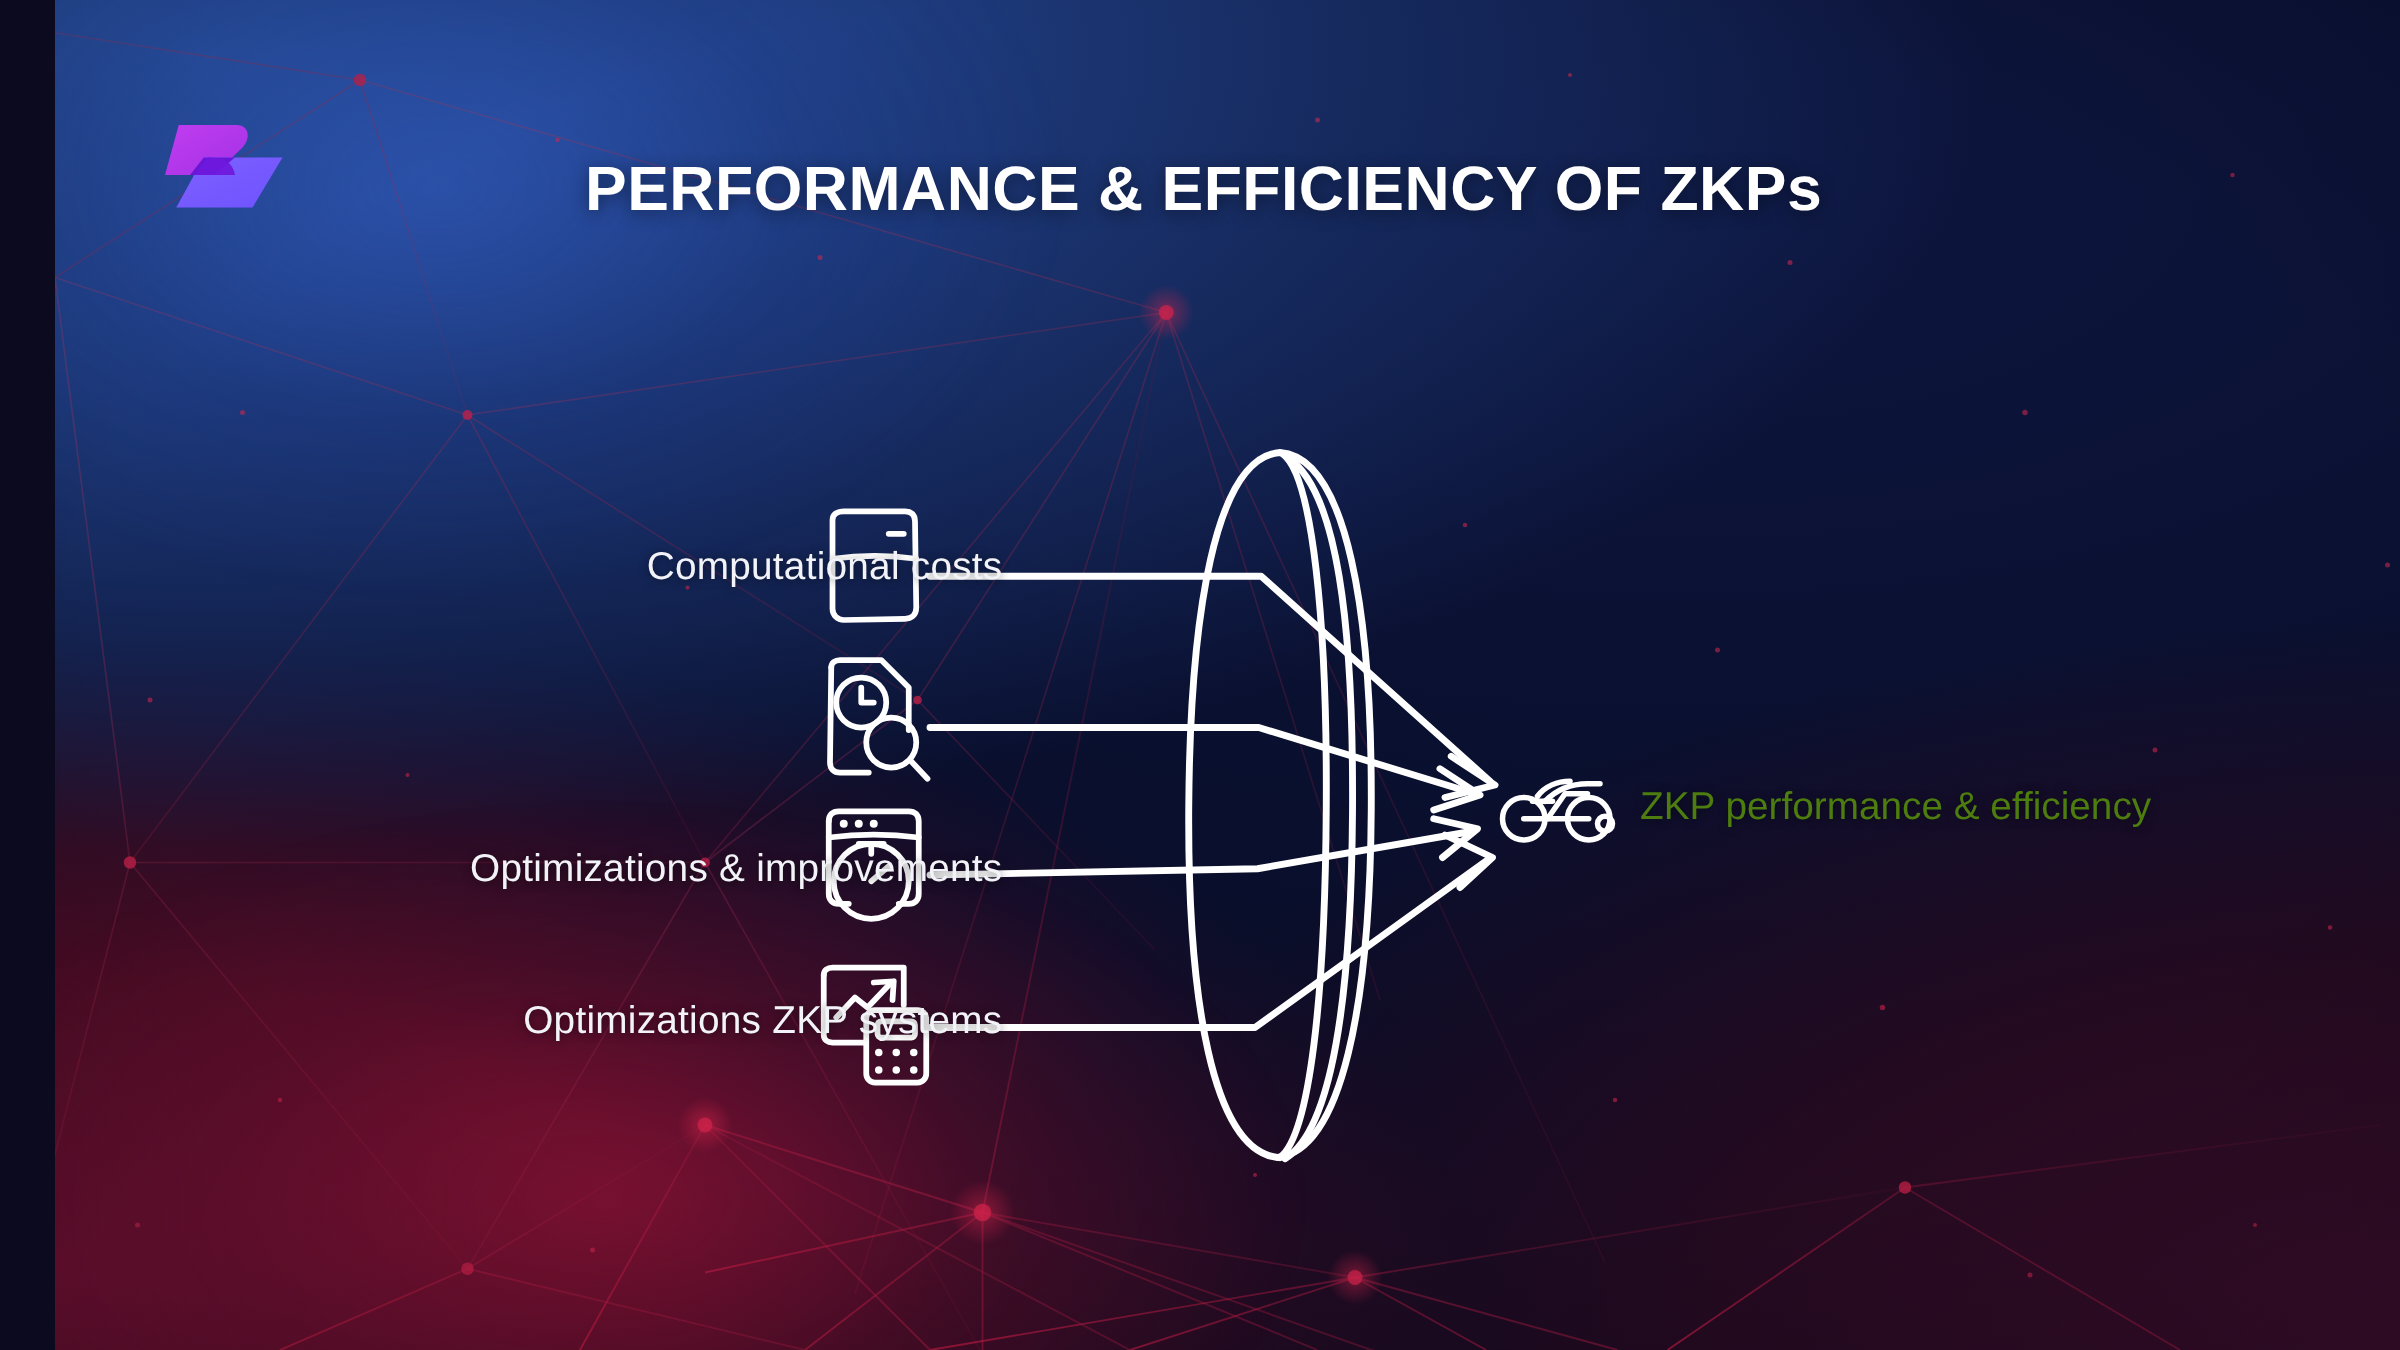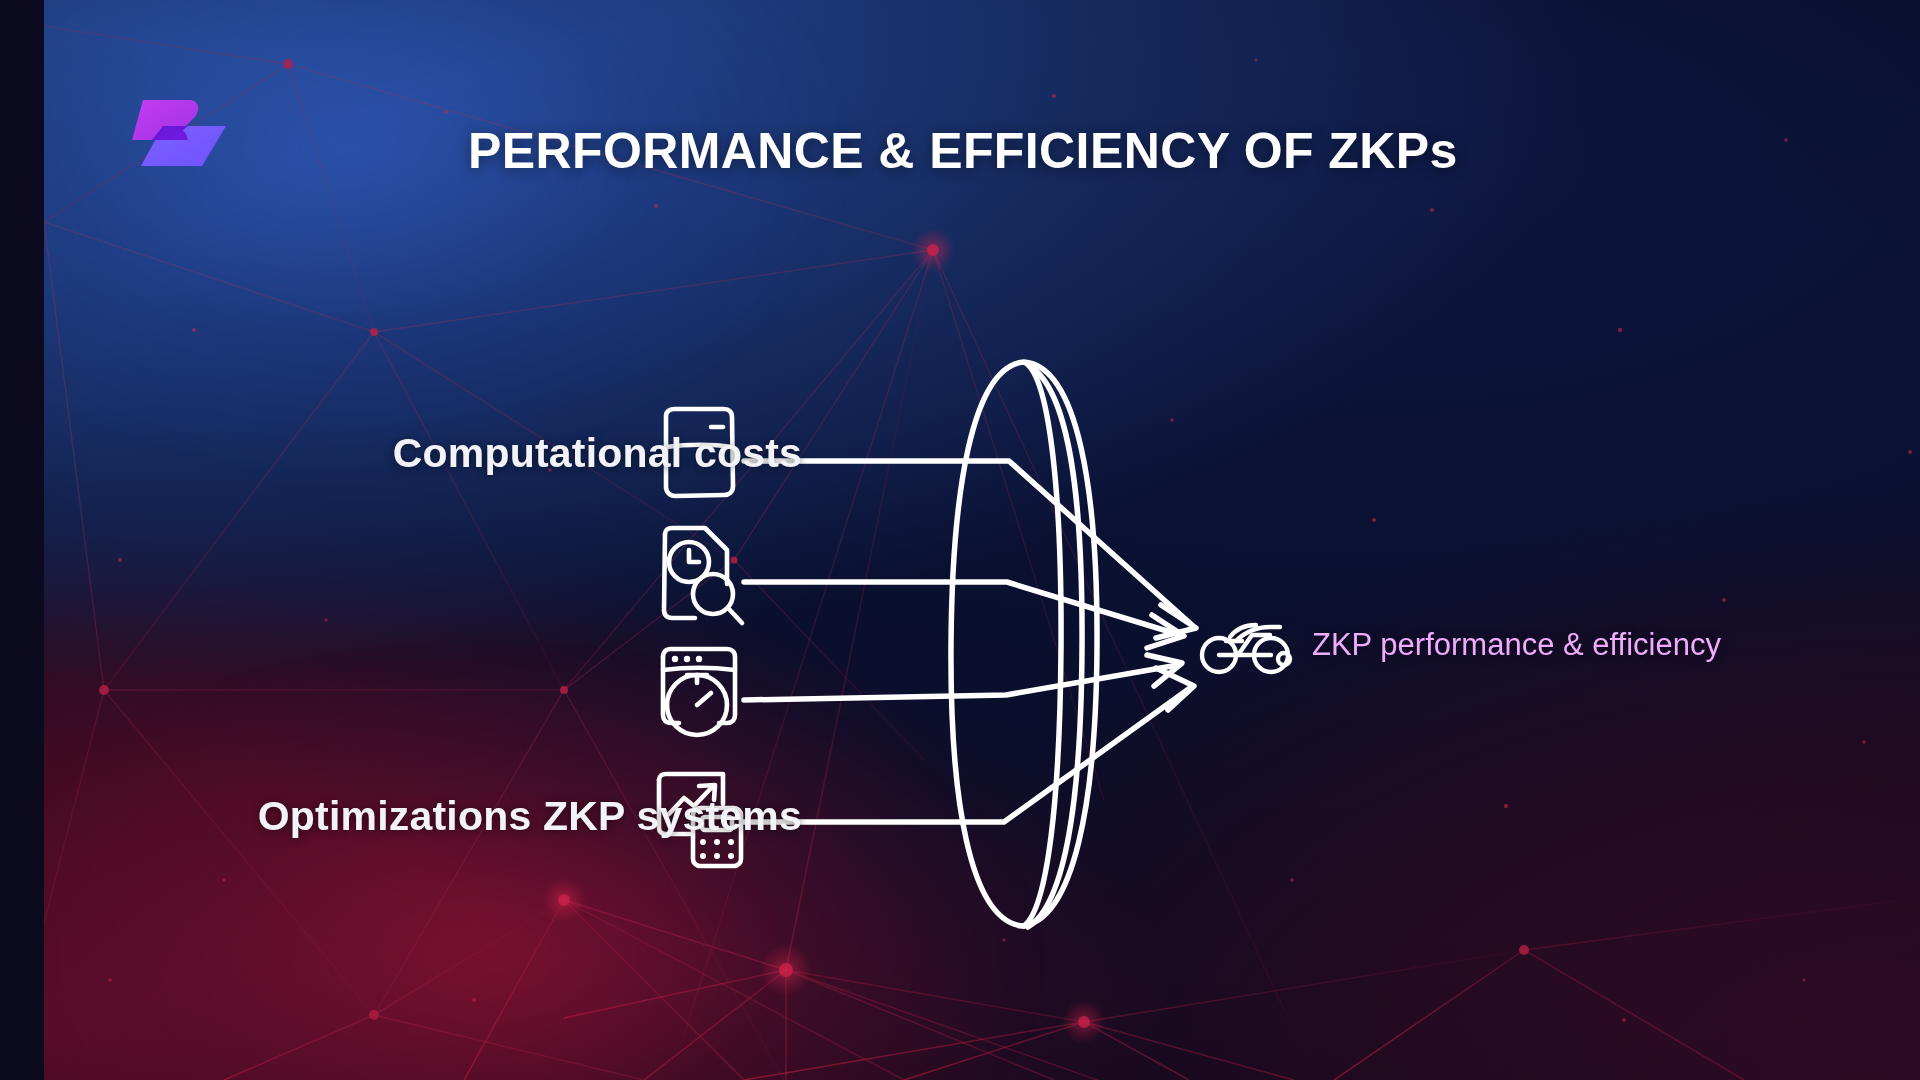--- a/index.html
+++ b/index.html
@@ -51,32 +51,32 @@
     text-shadow:0 2px 14px rgba(0,0,0,.45);
     white-space:nowrap;
   }
 
   
   .diagram{ position:absolute; inset:0; }
 
   .node-label{
     position:absolute;
     color:#f2f3f8;
-    font-size:41px;
-    font-weight:700;
+    font-size:31px;
+    font-weight:400;
     letter-spacing:.2px;
     white-space:nowrap;
     text-align:left;
     transform:translateY(-50%);
     text-shadow:0 1px 8px rgba(0,0,0,.5);
   }
 
   .outcome-label{
     position:absolute;
-    color:#f0abfc;
+    color:#4d7c0f;
     font-size:31px; font-weight:300;
     white-space:nowrap;
     transform:translateY(-50%);
     text-shadow:0 1px 8px rgba(0,0,0,.5);
   }
 </style>
 </head>
 <body>
 
 <div class="slide">
@@ -277,17 +277,18 @@
       <path d="M-25,10 L-6,10 L8,-10 L26,-10"></path>
       <path d="M-6,10 L27,10"></path>
       <path d="M-8,-4 C2,-14 14,-18 26,-18 L36,-18"></path>
       <path d="M-14,-8 C-8,-16 2,-20 12,-20"></path>
       <path d="M-18,-4 L-2,-4"></path>
       <circle cx="40" cy="14" r="6"></circle>
     </g>
   </svg>
 
   <div class="node-label" style="right:1162px; top:453px;">Computational costs</div>
+  <div class="node-label" style="right:1162px; top:695px;">Optimizations &amp; improvements</div>
   <div class="node-label" style="right:1162px; top:816px;">Optimizations ZKP systems</div>
 
   <div class="outcome-label" style="left:1268px; top:645px;">ZKP performance &amp; efficiency</div>
 
 </div>
 
 </body></html>

